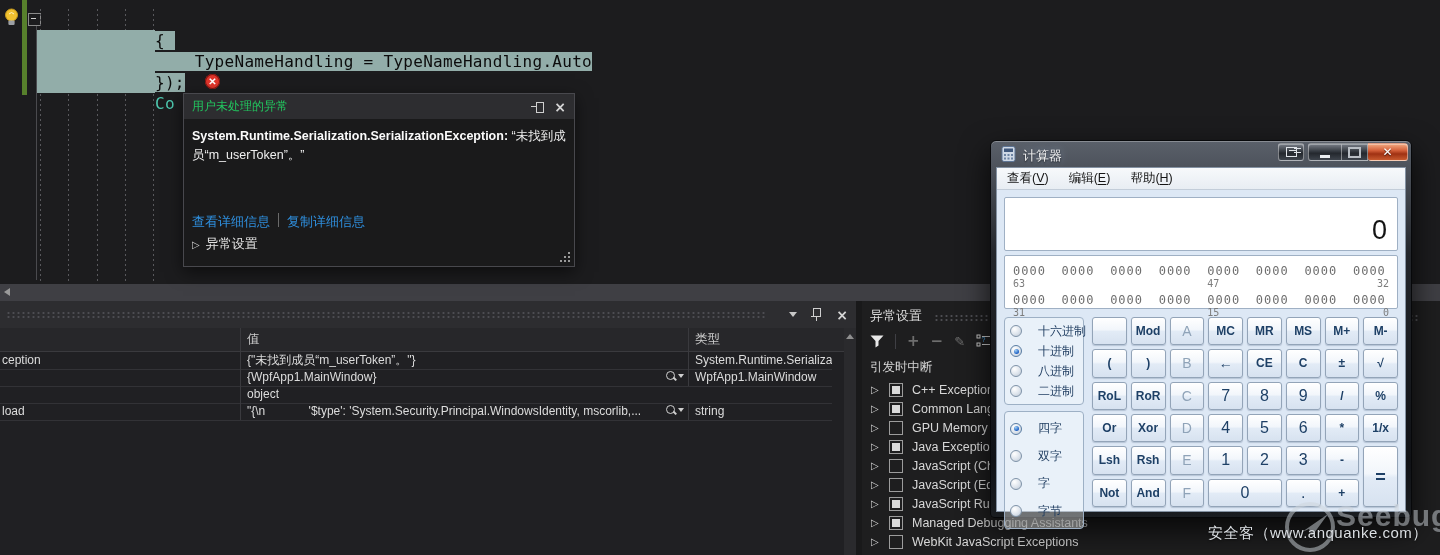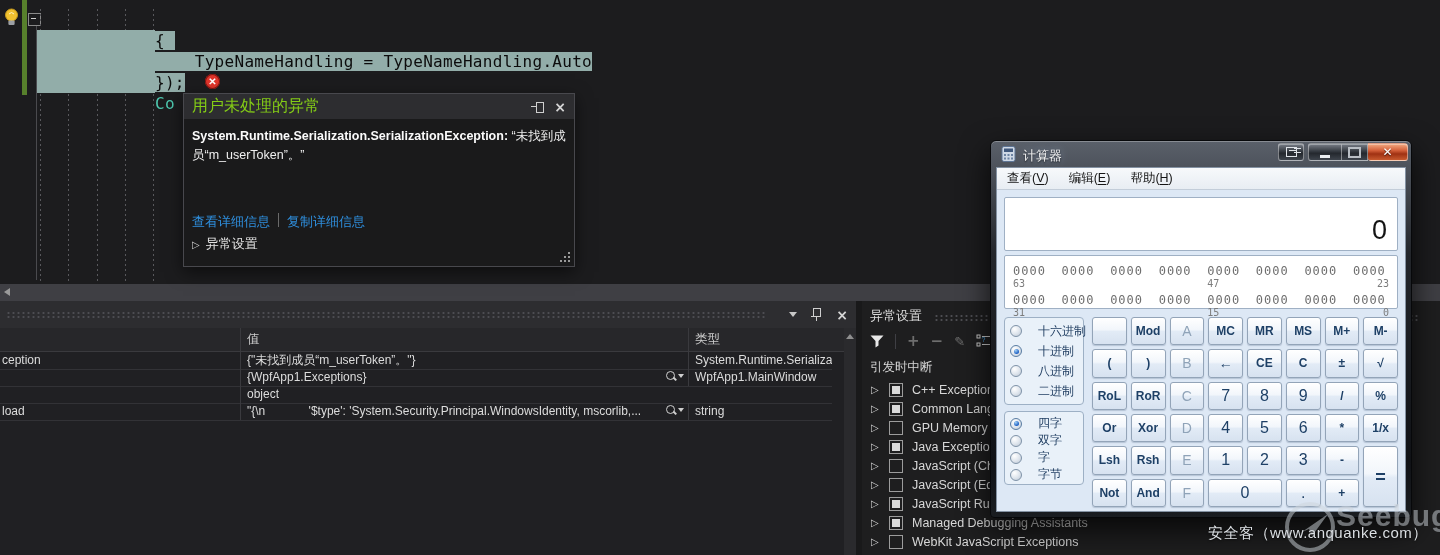--- a/index.html
+++ b/index.html
@@ -21,21 +21,21 @@
   .selword{background:#2d5c8a;color:#05101c;}
   .kw-teal{color:#4ec9b0;}
   .err-icon{left:205px;top:74px;width:15px;height:15px;border-radius:50%;background:#df352b;
             color:#fff;font:bold 10px/15px "Liberation Sans",sans-serif;text-align:center;
             box-shadow:0 0 0 1px #7e1510 inset;}
 
   
   .popup{left:183px;top:93px;width:390px;height:172px;background:#1a1a1b;border:1px solid #48484d;
          box-shadow:0 5px 16px rgba(0,0,0,.55);z-index:20;}
   .popup-title{position:absolute;left:0;top:0;right:0;height:25px;background:#2d2d30;display:flex;align-items:center;padding:0 8px;}
-  .popup-title .t{flex:1;font-size:16px;color:#84cc16;}
+  .popup-title .t{flex:1;font-size:12px;color:#22c55e;}
   .pin-h{width:13px;height:13px;position:relative;margin-right:10px;}
   .pin-h::before{content:"";position:absolute;left:0;top:6px;width:5px;height:1px;background:#cfcfcf;}
   .pin-h::after{content:"";position:absolute;left:5px;top:2px;width:6px;height:9px;border:1px solid #cfcfcf;background:#2d2d30;}
   .x-glyph{color:#d6d6d6;font:bold 14px/14px "DejaVu Sans",sans-serif;cursor:default;}
   .popup-body{position:absolute;left:8px;top:33px;right:8px;font-size:12.5px;line-height:19px;color:#f0f0f0;}
   .popup-body b{color:#fbfbfb;margin-top:9px;}
   .popup-links{position:absolute;left:8px;top:119px;font-size:13px;color:#2f8fde;display:flex;align-items:flex-start;}
   .popup-links .sep{width:1px;height:14px;background:#6a6a6a;margin:0 8px;}
   .popup-toggle{position:absolute;left:8px;top:141px;font-size:13px;color:#e4e4e4;display:flex;gap:6px;align-items:center;}
   .tri-sm{font-size:10px;color:#cfcfcf;}
@@ -118,21 +118,21 @@
   .bits{position:absolute;left:7px;top:87px;right:7px;height:54px;background:#fff;border:1px solid #9fb0c4;border-radius:2px;
         padding:4px 8px;box-sizing:border-box;font-family:"DejaVu Sans Mono",monospace;color:#6e6e6e;}
   .bitrow{display:flex;justify-content:space-between;}
   .bg{width:36px;}
   .bg .v{font-size:12px;letter-spacing:1px;line-height:12px;}
   .bg .l{font-size:10px;line-height:10px;color:#7c7c7c;height:10px;}
   .bg.right .l{text-align:right;}
   .rbox{position:absolute;left:7px;width:80px;border:1px solid #9db0c5;border-radius:4px;background:rgba(252,254,255,.38);
         box-sizing:border-box;display:flex;flex-direction:column;justify-content:space-around;padding:3px 5px;}
   .rbox1{top:149px;height:88px;}
-  .rbox2{top:243px;height:74px;}
+  .rbox2{top:243px;height:118px;}
   .ritem{display:flex;align-items:center;gap:16px;}
   .radio{width:12px;height:12px;border-radius:50%;border:1px solid #7f93a8;flex:none;
          background:radial-gradient(circle at 35% 30%,#ffffff,#dde4ec 55%,#b9c4d2);position:relative;box-sizing:border-box;}
   .radio.sel{border-color:#5a7da3;}
   .radio.sel::after{content:"";position:absolute;left:2.5px;top:2.5px;width:5px;height:5px;border-radius:50%;
          background:radial-gradient(circle at 35% 30%,#9fd0f5,#1d5fc4 70%);}
   .ritem .rl{font-size:12px;color:#1c3a5e;white-space:nowrap;}
   .keys{position:absolute;left:95px;top:149px;right:7px;bottom:4px;display:grid;
         grid-template-columns:repeat(8,1fr);grid-template-rows:repeat(6,1fr);gap:4px;}
   .k{border:1px solid #93a4b8;border-radius:3px;color:#1e4066;font:bold 12px/12px "Liberation Sans",sans-serif;
@@ -229,21 +229,21 @@
           <div class="cell wc-val">值</div>
           <div class="cell wc-type">类型</div>
         </div>
         <div class="wrow" style="top:24px">
           <div class="cell wc-name">ception</div>
           <div class="cell wc-val">{"未找到成员“m_userToken”。"}</div>
           <div class="cell wc-type">System.Runtime.Serializat...</div>
         </div>
         <div class="wrow" style="top:41px">
           <div class="cell wc-name"></div>
-          <div class="cell wc-val"><span>{WpfApp1.Exceptions}</span>
+          <div class="cell wc-val"><span>{WpfApp1.MainWindow}</span>
             <span class="mag"><span class="lens"></span><span class="dd"></span></span>
           </div>
           <div class="cell wc-type">WpfApp1.MainWindow</div>
         </div>
         <div class="wrow" style="top:58px">
           <div class="cell wc-name"></div>
           <div class="cell wc-type">object</div>
         </div>
         <div class="wrow" style="top:75px">
           <div class="cell wc-name">load</div>
@@ -367,21 +367,21 @@
       </div>
       <div class="bits">
         <div class="bitrow">
           <span class="bg"><span class="v">0000</span><span class="l" style="display:block">63</span></span>
           <span class="bg"><span class="v">0000</span><span class="l" style="display:block"></span></span>
           <span class="bg"><span class="v">0000</span><span class="l" style="display:block"></span></span>
           <span class="bg"><span class="v">0000</span><span class="l" style="display:block"></span></span>
           <span class="bg"><span class="v">0000</span><span class="l" style="display:block">47</span></span>
           <span class="bg"><span class="v">0000</span><span class="l" style="display:block"></span></span>
           <span class="bg"><span class="v">0000</span><span class="l" style="display:block"></span></span>
-          <span class="bg right"><span class="v">0000</span><span class="l" style="display:block">23</span></span>
+          <span class="bg right"><span class="v">0000</span><span class="l" style="display:block">32</span></span>
         </div>
         <div class="bitrow">
           <span class="bg"><span class="v">0000</span><span class="l" style="display:block">31</span></span>
           <span class="bg"><span class="v">0000</span><span class="l" style="display:block"></span></span>
           <span class="bg"><span class="v">0000</span><span class="l" style="display:block"></span></span>
           <span class="bg"><span class="v">0000</span><span class="l" style="display:block"></span></span>
           <span class="bg"><span class="v">0000</span><span class="l" style="display:block">15</span></span>
           <span class="bg"><span class="v">0000</span><span class="l" style="display:block"></span></span>
           <span class="bg"><span class="v">0000</span><span class="l" style="display:block"></span></span>
           <span class="bg right"><span class="v">0000</span><span class="l" style="display:block">0</span></span>

